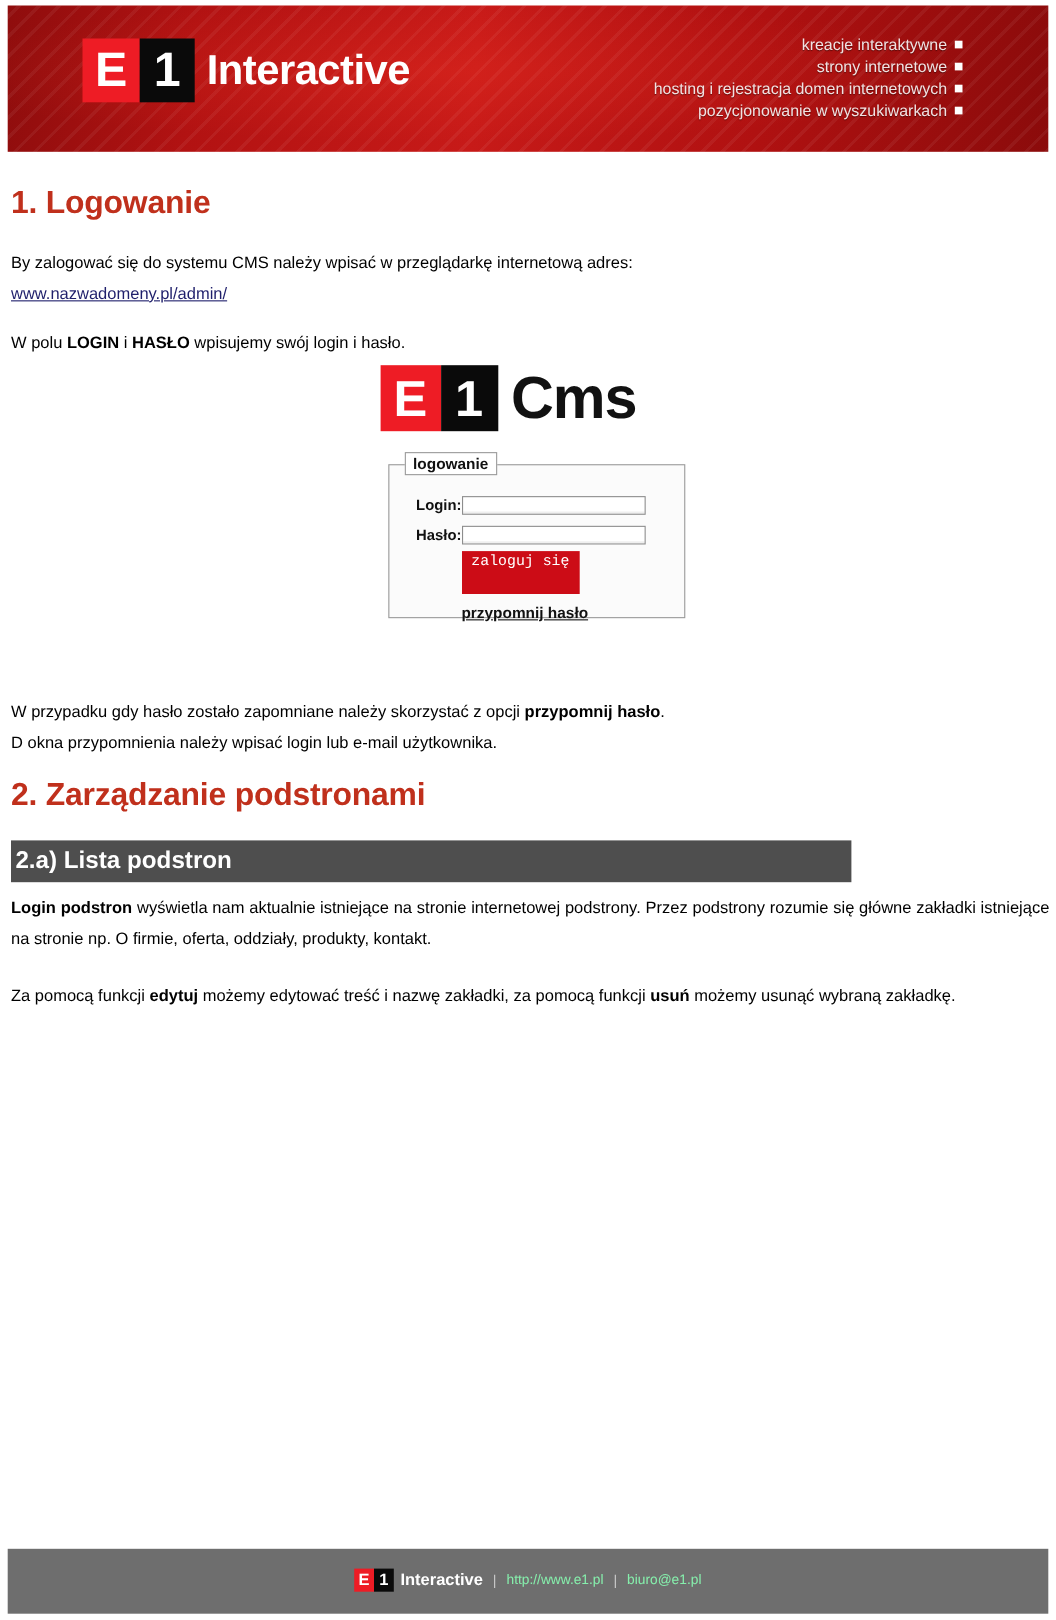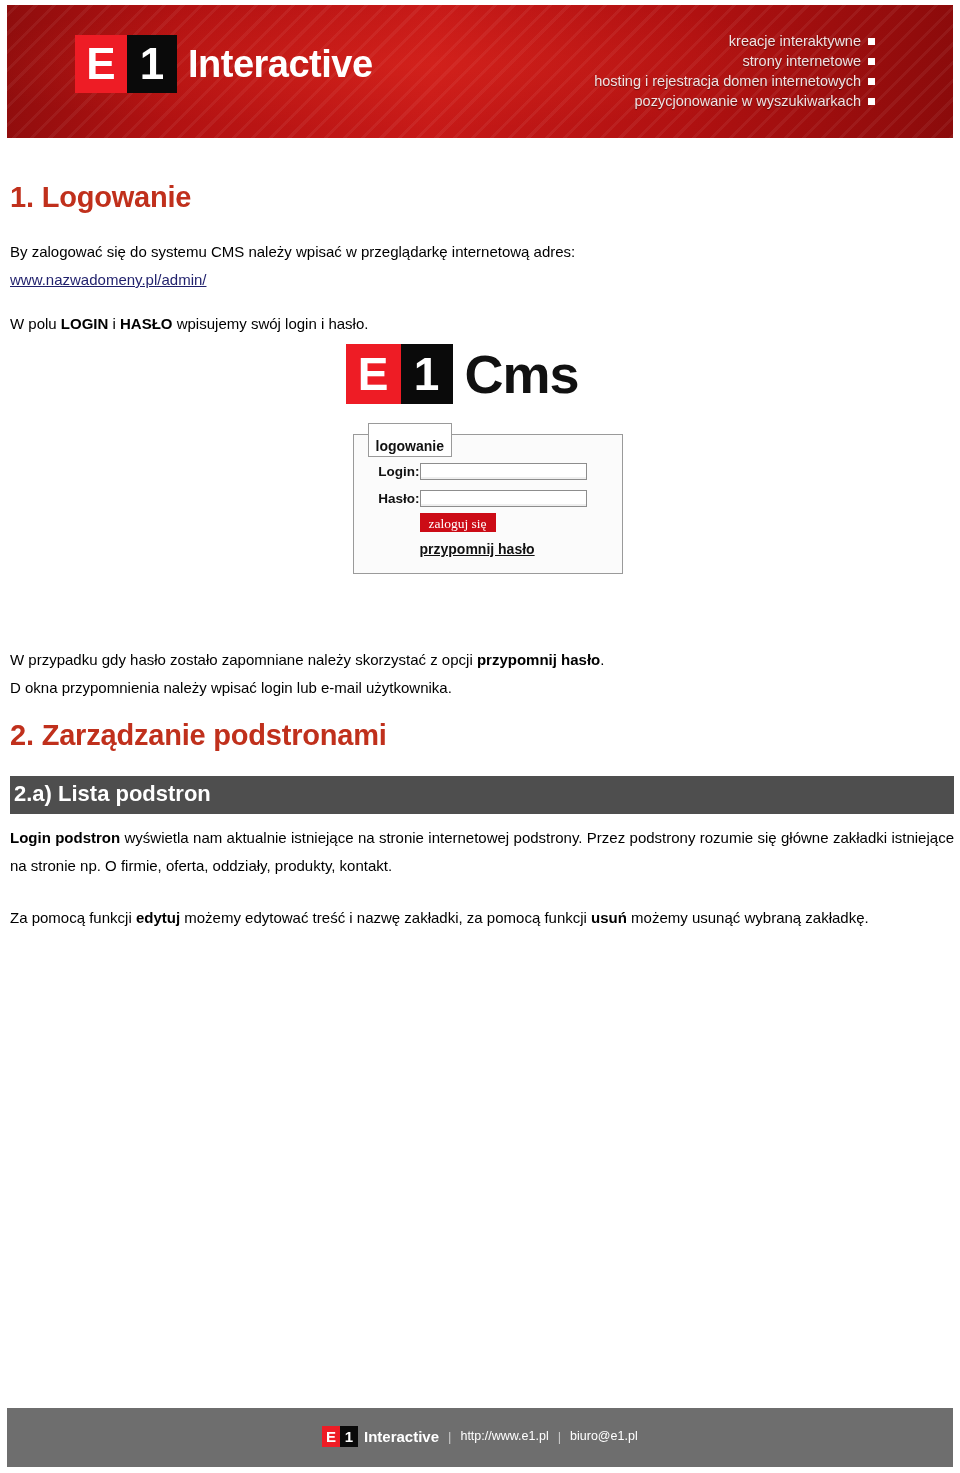--- a/index.html
+++ b/index.html
@@ -101,21 +101,21 @@
     height: 7px;
     background: #ffffff;
     margin-left: 7px;
     vertical-align: 1px;
   }
 
   
   .content {
     position: absolute;
     left: 10px;
-    top: 180px;
+    top: 168px;
     width: 944px;
   }
 
   h1.section-title {
     margin: 0;
     font-size: 29px;
     font-weight: bold;
     color: #c0301c;
     letter-spacing: -0.2px;
     line-height: 34px;
@@ -177,21 +177,21 @@
     width: 270px;
     height: 140px;
     box-sizing: border-box;
   }
   .cms-legend {
     position: absolute;
     left: 14px;
     top: -12px;
     background: #ffffff;
     border: 1px solid #9a9a9a;
-    padding: 14px 7px 2px 7px;
+    padding: 1px 7px 2px 7px;
     font-size: 14px;
     font-weight: bold;
     color: #111111;
     line-height: 16px;
   }
   .cms-form-row {
     display: flex;
     align-items: center;
     margin-top: 10px;
     margin-left: 14px;
@@ -213,43 +213,43 @@
   }
   .cms-actions {
     margin-left: 66px;
     margin-top: 6px;
   }
   .cms-submit {
     display: inline-block;
     background: #cc0c16;
     color: #ffffff;
     font-size: 13.5px;
-    padding: 3px 9px 1px 9px;
+    padding: 3px 9px 21px 9px;
     line-height: 15px;
     border: 0;
-    font-family: Liberation Serif, serif;
+    font-family: Liberation Mono, monospace;
   }
   .cms-remind {
     display: block;
     margin-top: 9px;
     font-size: 14px;
     font-weight: bold;
     color: #111111;
     text-decoration: underline;
   }
 
   
   .grey-bar {
     background: #4e4e4e;
     color: #ffffff;
     font-size: 22px;
     font-weight: bold;
     padding: 4px 0 6px 4px;
     margin: 0;
-    width: 944px;
+    width: 764px;
     box-sizing: border-box;
     line-height: 28px;
   }
 
   
   .footer-bar {
     position: absolute;
     left: 7px;
     top: 1408px;
     width: 946px;
@@ -275,21 +275,21 @@
     margin-left: 6px;
     line-height: 1;
   }
   .footer-sep {
     color: #c9c9c9;
     font-size: 13px;
     margin: 0 9px;
     line-height: 1;
   }
   .footer-meta {
-    color: #ffffff;
+    color: #86efac;
     font-size: 12.5px;
     line-height: 1;
   }
 </style>
 </head>
 <body>
 
 <div class="header-banner">
 
   <div class="header-logo logo-lockup">

